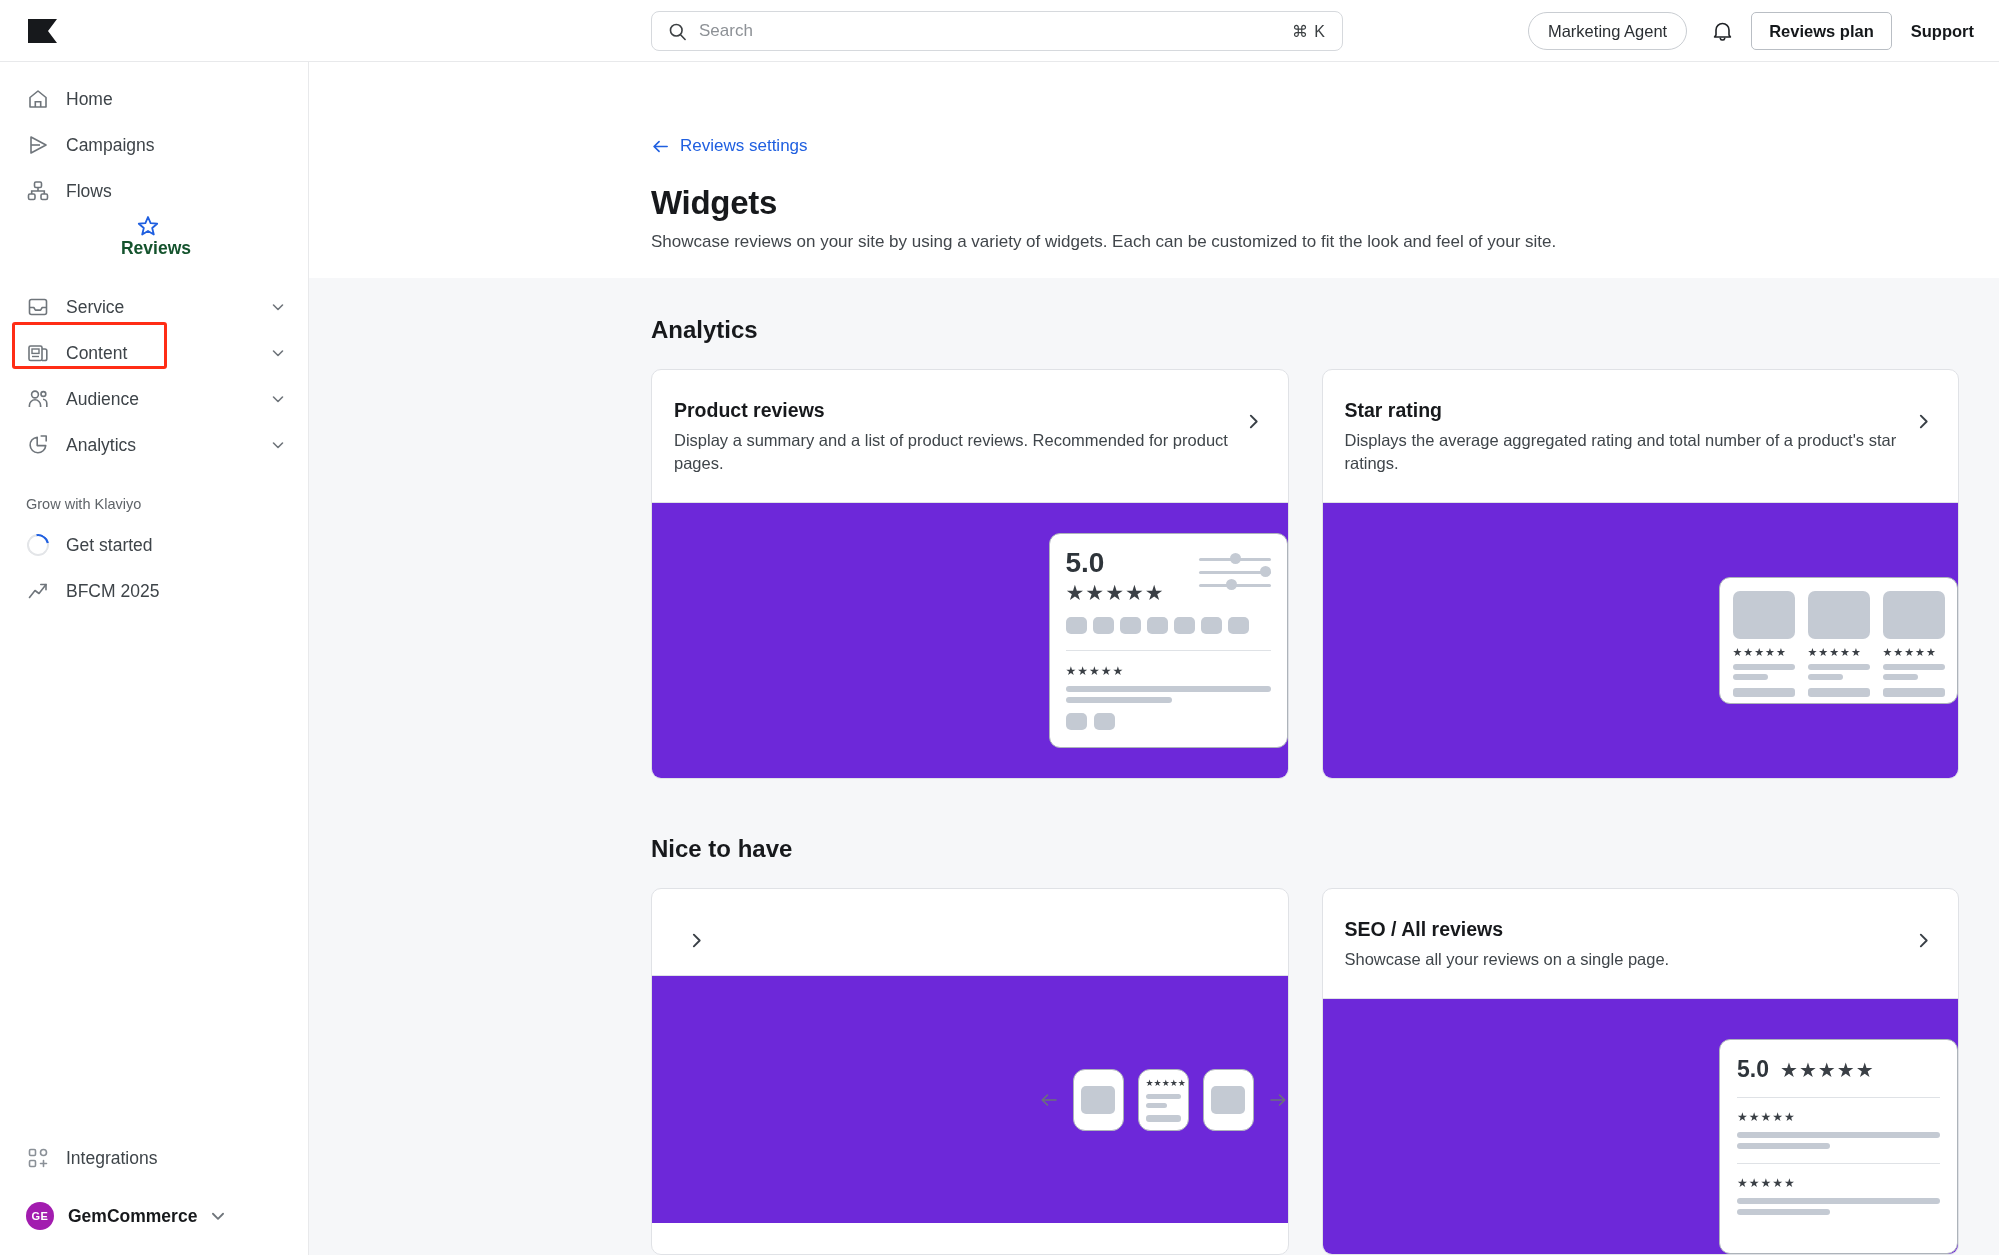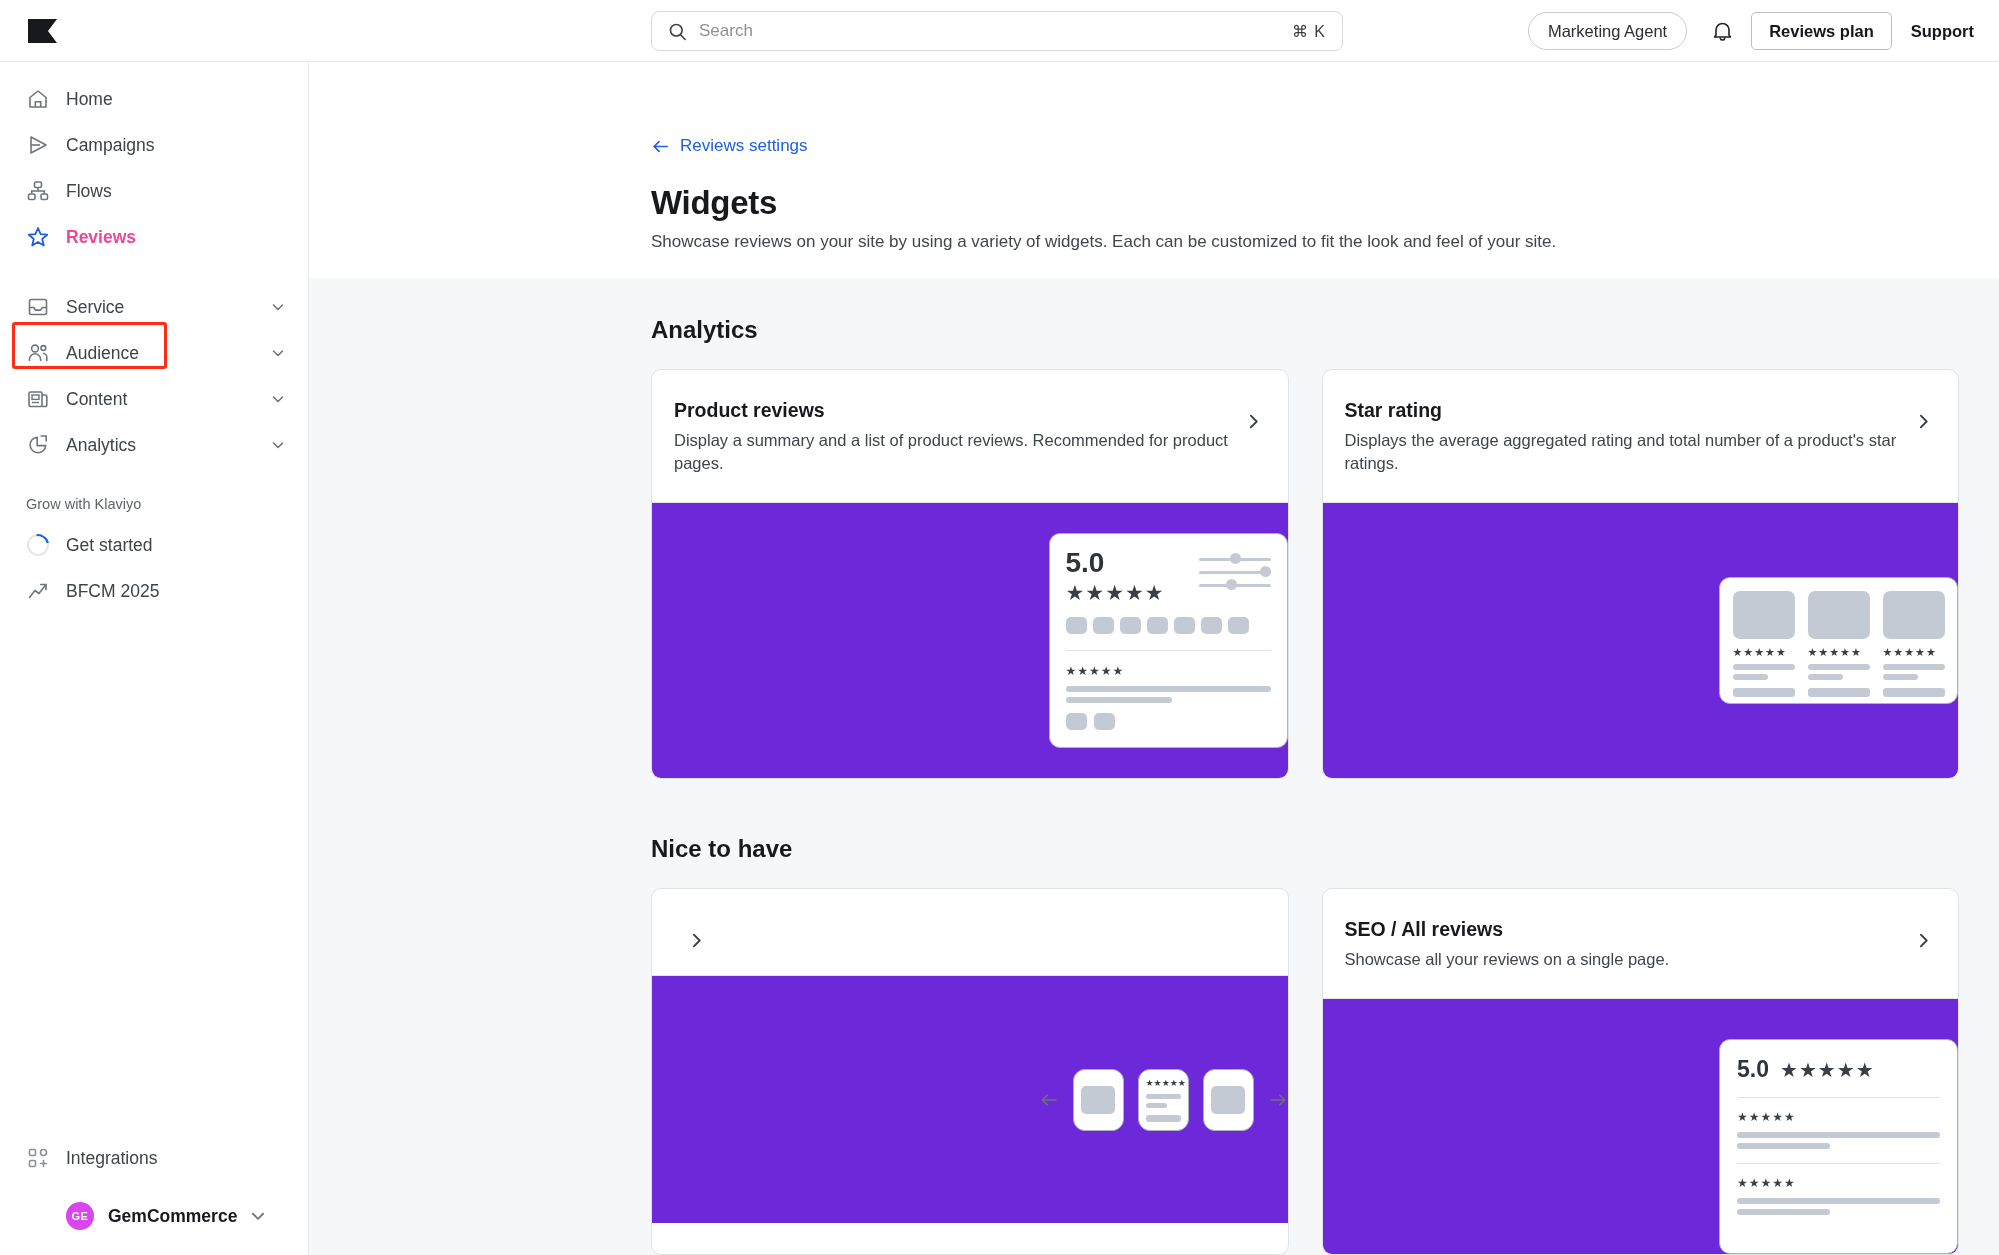--- a/index.html
+++ b/index.html
@@ -73,38 +73,38 @@
     padding-top: 14px;
     position: relative;
   }
   .nav-item {
     display: flex; align-items: center;
     height: 46px; padding-left: 26px; padding-right: 22px;
     font-size: 17.5px; color: #3e4449; cursor: pointer;
     position: relative;
   }
   .nav-item .ico { width: 24px; height: 24px; flex: 0 0 24px; margin-right: 16px; display:flex; align-items:center; justify-content:center;}
-  .nav-item.active { color: #ec4899; font-weight: bold; }
+  .nav-item.active { color: #14532d; font-weight: bold; flex-direction: column; }
   .nav-item .chev-r { margin-left: auto; width: 16px; height: 16px; }
   .nav-gap { height: 24px; }
   .nav-section-label {
     padding-left: 26px; font-size: 14.5px; color: #5f6469;
     margin-top: 28px; margin-bottom: 10px;
   }
   .highlight-box {
     position: absolute;
     left: 12px; top: 260px; width: 155px; height: 47px;
     border: 3px solid #ff2d15; border-radius: 3px; pointer-events: none;
   }
   .sidebar-bottom { margin-top: auto; padding-bottom: 16px; }
   .avatar {
-    width: 28px; height: 28px; border-radius: 50%; background: #d946ef;
+    width: 28px; height: 28px; border-radius: 50%; background: #a21caf;
     color: #fff; font-size: 11px; font-weight: bold;
     display: flex; align-items: center; justify-content: center;
-    margin-right: 14px; flex: 0 0 28px; letter-spacing: .5px; margin-left: 40px;
+    margin-right: 14px; flex: 0 0 28px; letter-spacing: .5px;
   }
   .acct-name { font-size: 17.5px; font-weight: bold; color: #17191c; }
   .spinner-ring {
     width: 22px; height: 22px; border-radius: 50%;
     border: 2.5px solid #e3e5e8; border-top-color: #1f5fe0;
     transform: rotate(35deg);
   }
 
   
   .main { flex: 1; display: flex; flex-direction: column; min-width: 0; background:#fff; overflow: hidden;}
@@ -236,42 +236,42 @@
         </span>
         <span>Service</span>
         <svg class="chev-r" viewBox="0 0 16 16">
             <path d="M3.5 6 L8 10.5 L12.5 6" fill="none" stroke="#6f757b" stroke-width="1.6" stroke-linecap="round" stroke-linejoin="round"></path>
           </svg>
       </div>
 
       <div class="nav-item">
         <span class="ico">
           <svg width="24" height="24" viewBox="0 0 24 24">
+              <rect x="3" y="5" width="13" height="14.5" rx="1.6" fill="none" stroke="#6f757b" stroke-width="1.6"></rect>
+              <path d="M16 8 h3 a1.8 1.8 0 0 1 1.8 1.8 V17.7 a1.8 1.8 0 0 1 -1.8 1.8 H16" fill="none" stroke="#6f757b" stroke-width="1.6"></path>
+              <rect x="6" y="8" width="7" height="4.4" fill="none" stroke="#6f757b" stroke-width="1.4"></rect>
+              <line x1="6" y1="15.5" x2="13" y2="15.5" stroke="#6f757b" stroke-width="1.4"></line>
+            </svg>
+        </span>
+        <span>Content</span>
+        <svg class="chev-r" viewBox="0 0 16 16">
+            <path d="M3.5 6 L8 10.5 L12.5 6" fill="none" stroke="#6f757b" stroke-width="1.6" stroke-linecap="round" stroke-linejoin="round"></path>
+          </svg>
+      </div>
+
+      <div class="nav-item">
+        <span class="ico">
+          <svg width="24" height="24" viewBox="0 0 24 24">
               <circle cx="9" cy="7.5" r="3.4" fill="none" stroke="#6f757b" stroke-width="1.6"></circle>
               <path d="M3.4 20 v-1.6 a5.6 5.6 0 0 1 11.2 0 V20" fill="none" stroke="#6f757b" stroke-width="1.6"></path>
               <circle cx="17.4" cy="7" r="2.4" fill="none" stroke="#6f757b" stroke-width="1.6"></circle>
               <path d="M17 12.2 a4 4 0 0 1 3.8 4 V20" fill="none" stroke="#6f757b" stroke-width="1.6"></path>
             </svg>
         </span>
         <span>Audience</span>
-        <svg class="chev-r" viewBox="0 0 16 16">
-            <path d="M3.5 6 L8 10.5 L12.5 6" fill="none" stroke="#6f757b" stroke-width="1.6" stroke-linecap="round" stroke-linejoin="round"></path>
-          </svg>
-      </div>
-
-      <div class="nav-item">
-        <span class="ico">
-          <svg width="24" height="24" viewBox="0 0 24 24">
-              <rect x="3" y="5" width="13" height="14.5" rx="1.6" fill="none" stroke="#6f757b" stroke-width="1.6"></rect>
-              <path d="M16 8 h3 a1.8 1.8 0 0 1 1.8 1.8 V17.7 a1.8 1.8 0 0 1 -1.8 1.8 H16" fill="none" stroke="#6f757b" stroke-width="1.6"></path>
-              <rect x="6" y="8" width="7" height="4.4" fill="none" stroke="#6f757b" stroke-width="1.4"></rect>
-              <line x1="6" y1="15.5" x2="13" y2="15.5" stroke="#6f757b" stroke-width="1.4"></line>
-            </svg>
-        </span>
-        <span>Content</span>
         <svg class="chev-r" viewBox="0 0 16 16">
             <path d="M3.5 6 L8 10.5 L12.5 6" fill="none" stroke="#6f757b" stroke-width="1.6" stroke-linecap="round" stroke-linejoin="round"></path>
           </svg>
       </div>
 
       <div class="nav-item">
         <span class="ico">
           <svg width="24" height="24" viewBox="0 0 24 24">
               <path d="M11.2 4.2 a7.8 7.8 0 1 0 8.5 8.4 H11.2 Z" fill="none" stroke="#6f757b" stroke-width="1.6" stroke-linejoin="round"></path>
               <path d="M14.6 3 h5.6 v5.6" fill="none" stroke="#6f757b" stroke-width="1.6" stroke-linejoin="round"></path>

